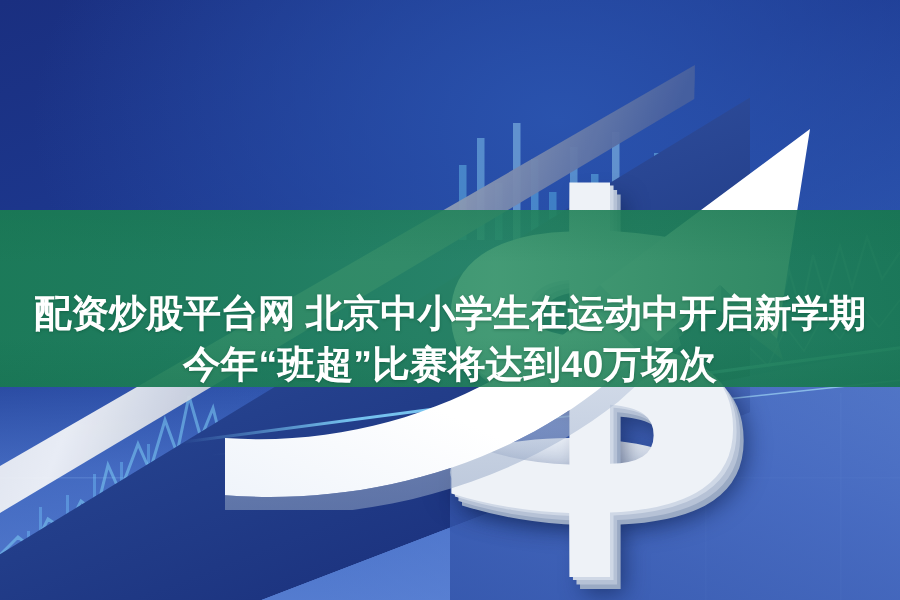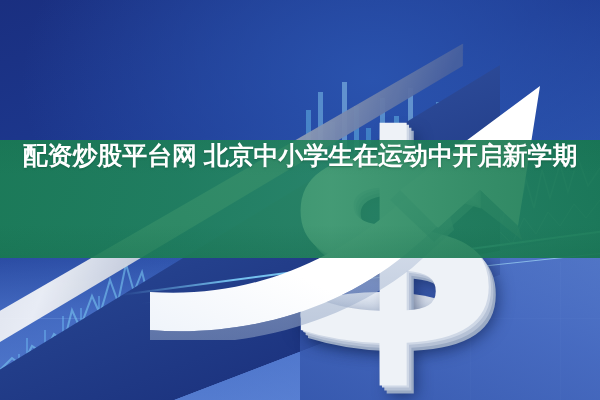--- a/index.html
+++ b/index.html
@@ -108,21 +108,21 @@
   }
   #green-band-tint{
     position:absolute;left:0;top:140px;width:600px;height:118px;
     background:linear-gradient(180deg,rgba(20,110,74,.25) 0%,rgba(0,0,0,0) 30%,rgba(0,0,0,0) 72%,rgba(15,100,68,.22) 100%);
   }
 
   
   #headline{
     position:absolute;left:0;top:140px;width:600px;height:118px;
     display:flex;flex-direction:column;
-    align-items:center;justify-content:space-between;
+    align-items:center;justify-content:flex-end;
     gap:4px;
     z-index:9;
   }
   .hl-line{
     color:#ffffff;
     font-weight:700;
     font-size:25.5px;
     line-height:30px;
     letter-spacing:.2px;
     white-space:nowrap;
@@ -213,15 +213,16 @@
 
     <path d="M 250,150 L 390,46 L 368,186 L 330,150 L 288,188 Z" fill="#ffffff"></path>
     <path d="M 250,150 L 288,188 L 330,150 L 368,186 L 372,200 L 326,164 L 284,202 L 240,160 Z" fill="url(#agrad2)" opacity=".6"></path>
   </svg>
 
   <div id="green-band"></div>
   <div id="green-band-tint"></div>
 
   <div id="headline">
     <div class="hl-line" id="hl-line-1">配资炒股平台网 北京中小学生在运动中开启新学期</div>
+    <div class="hl-line" id="hl-line-2">今年“班超”比赛将达到40万场次</div>
   </div>
 
 </div>
 
 </body></html>

